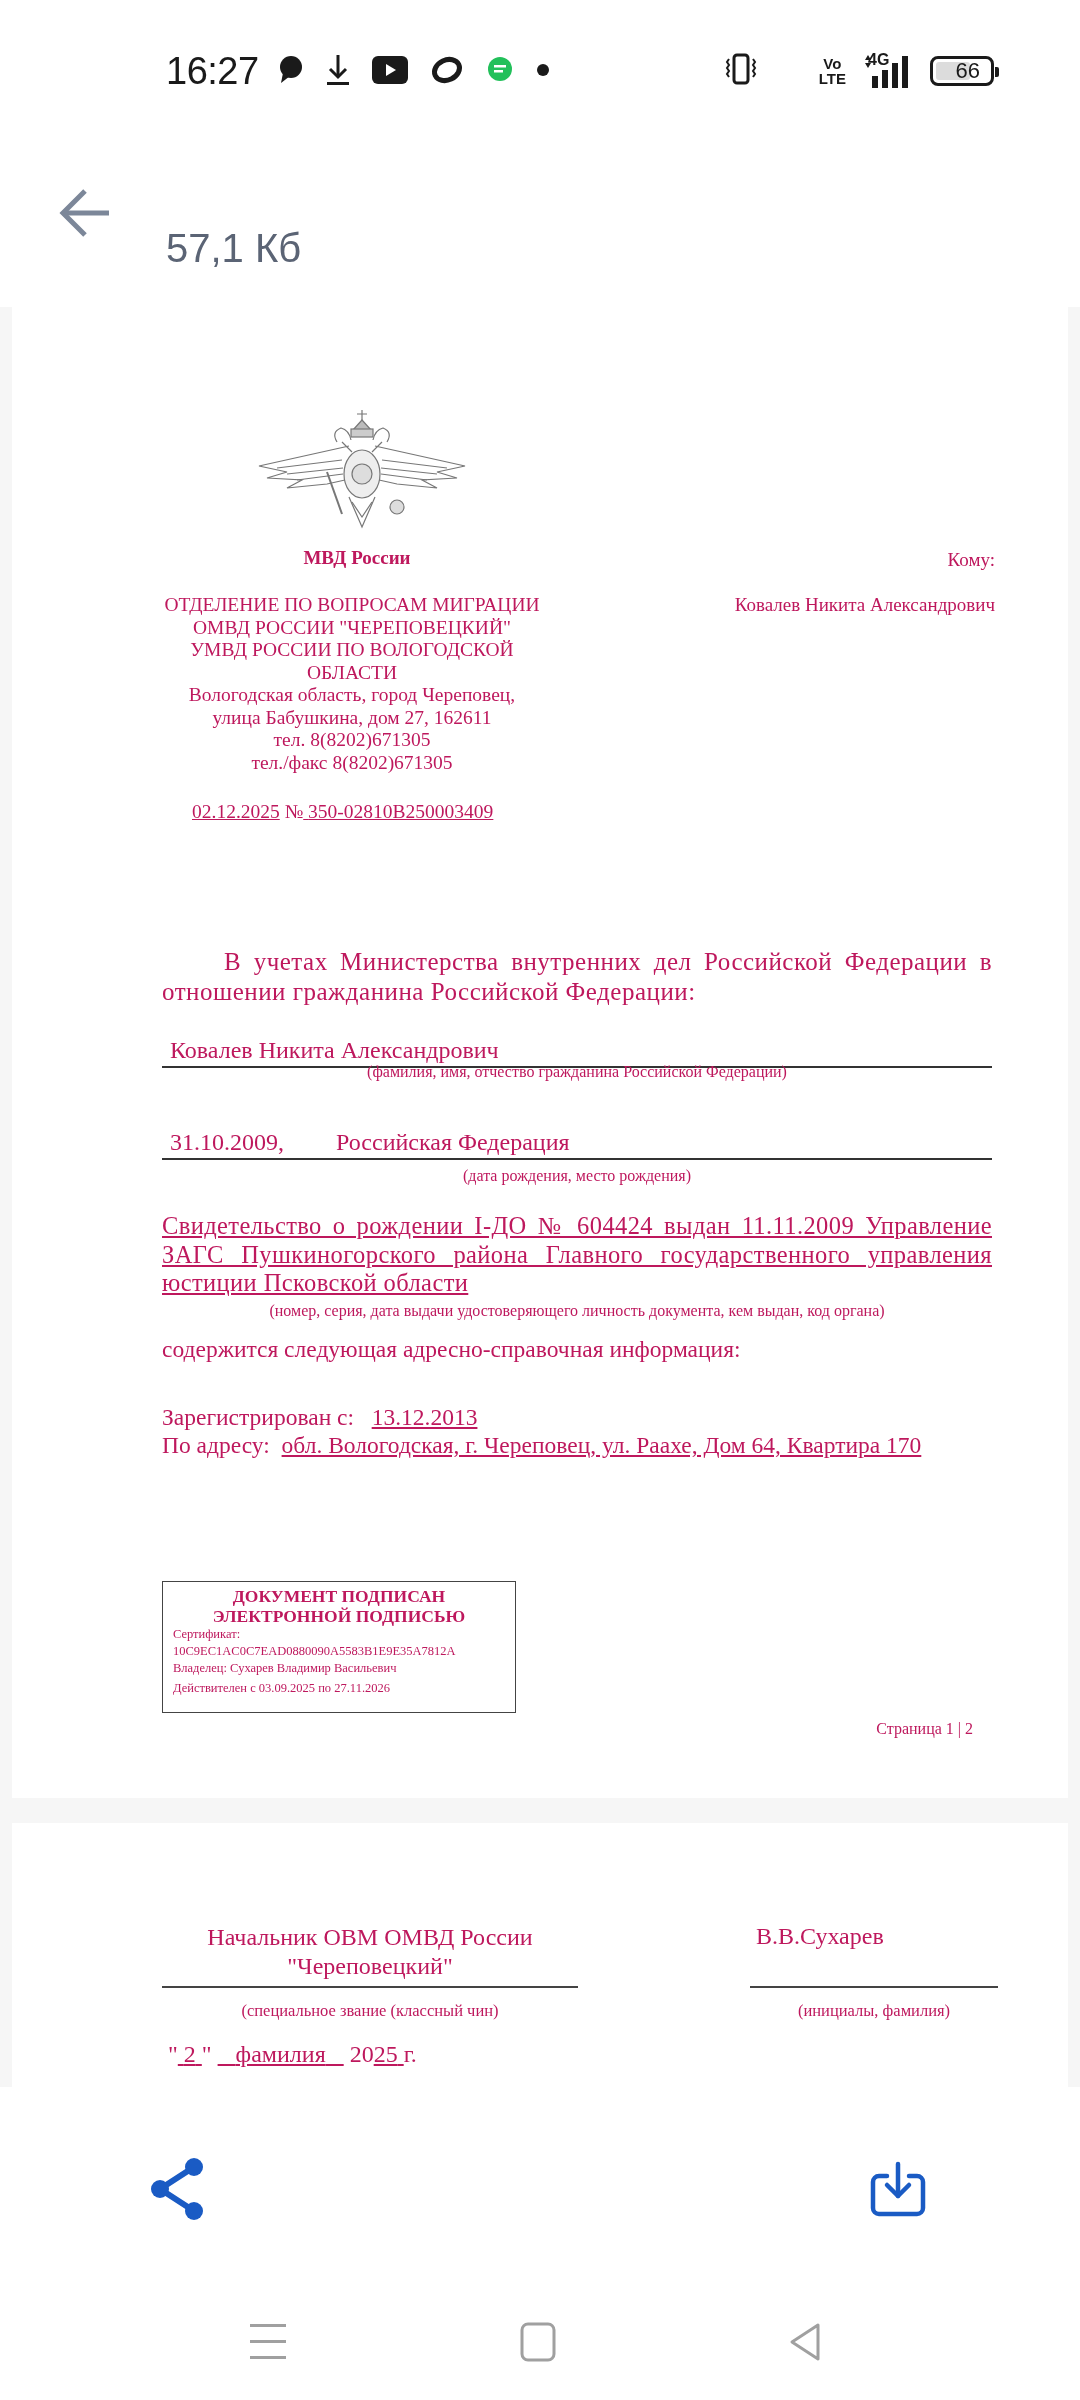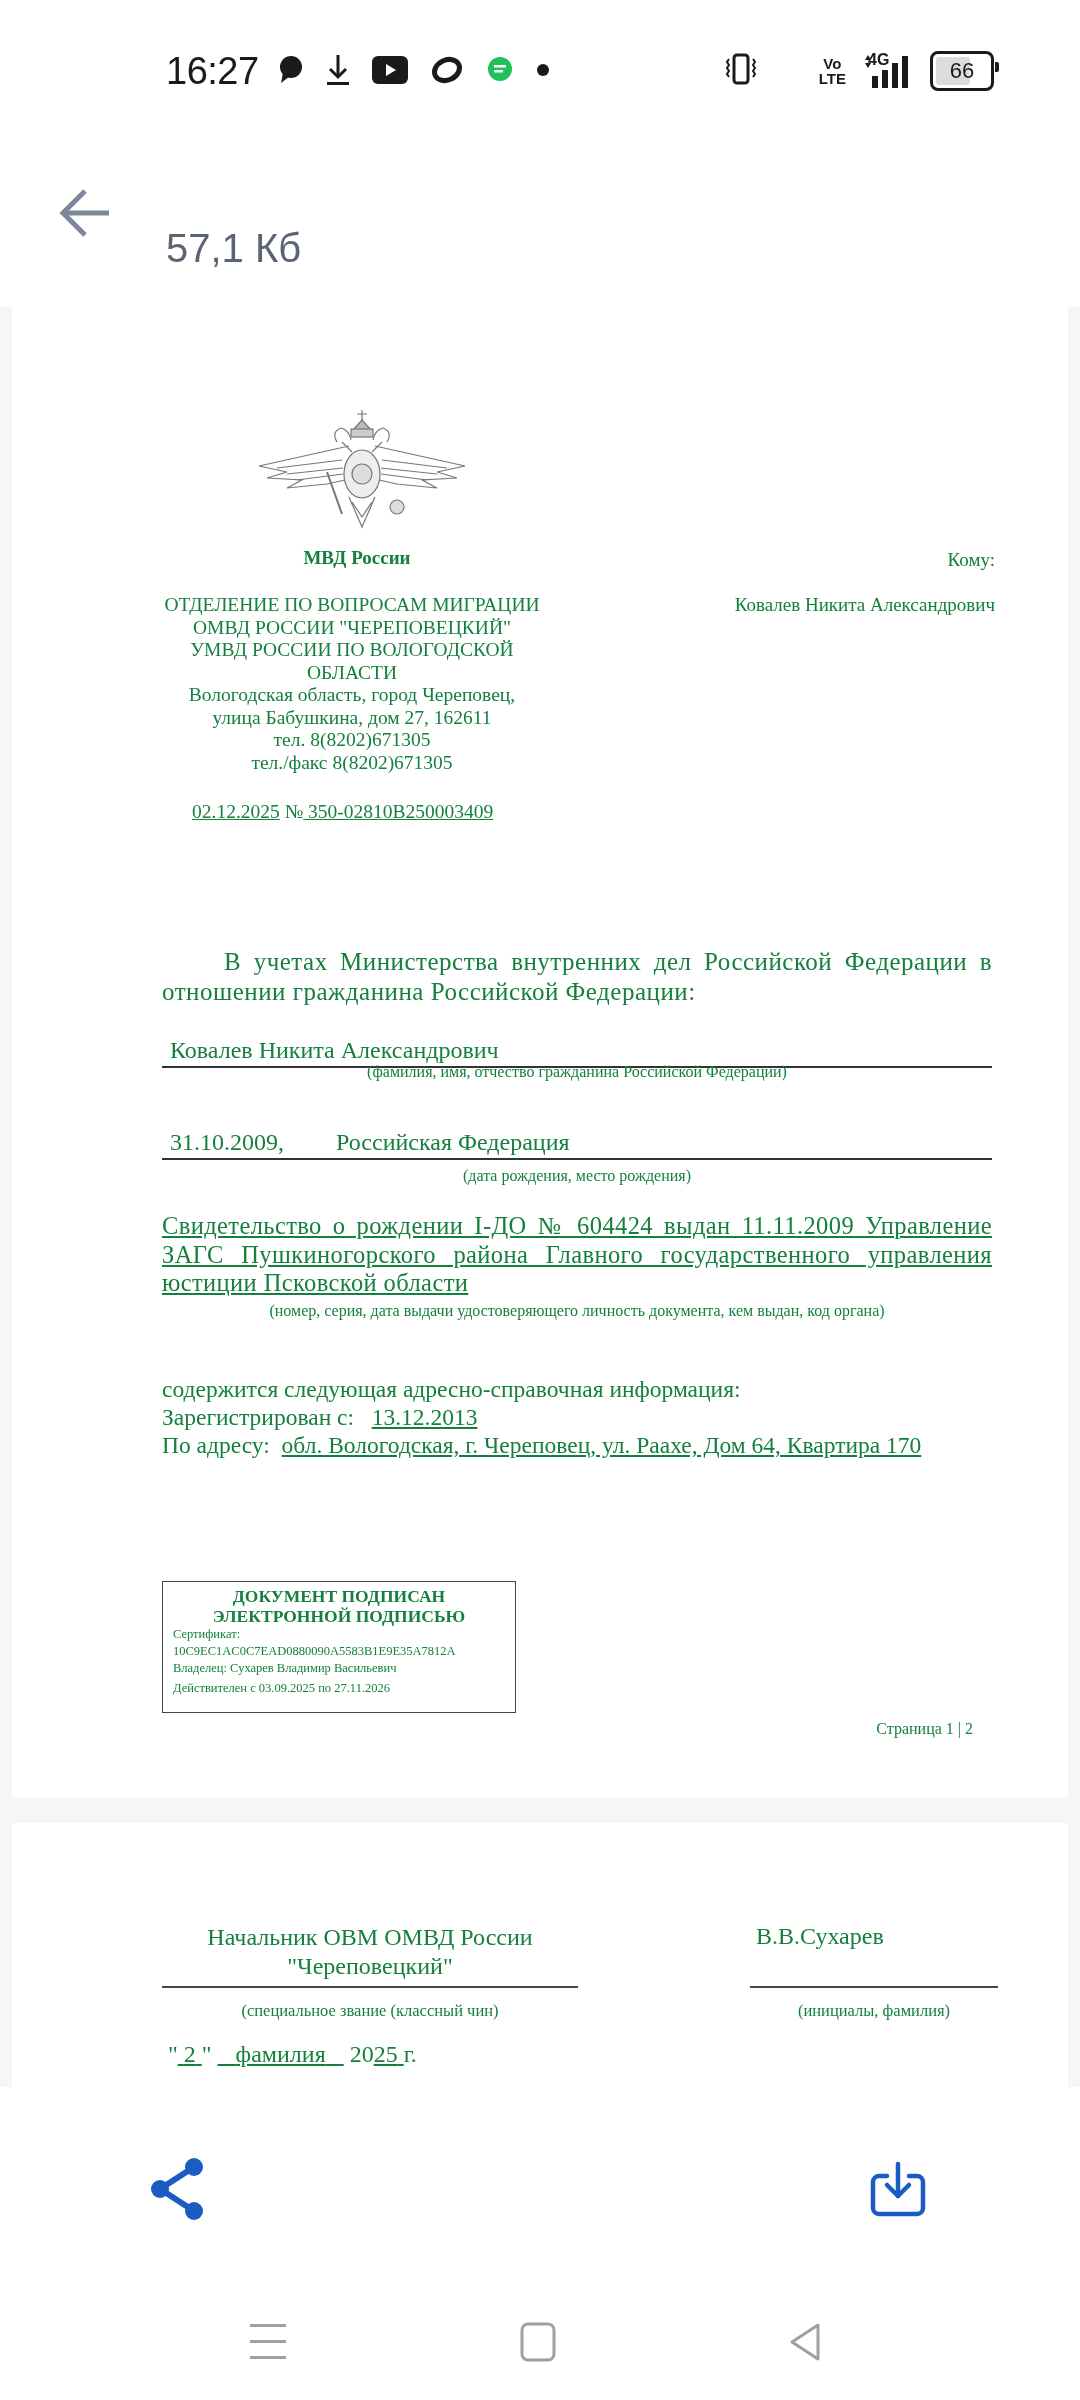--- a/index.html
+++ b/index.html
@@ -5,38 +5,38 @@
   * { box-sizing: border-box; margin: 0; padding: 0; }
   html, body { width: 1080px; height: 2400px; background: #ffffff; overflow: hidden; }
   body { position: relative; font-family: "Liberation Sans", sans-serif; color: #1a1a1a; }
 
   
   .status-bar { position: absolute; left: 0; top: 0; width: 1080px; height: 110px; }
   .sb-time { position: absolute; left: 166px; top: 50px; font-size: 38px; color: #1a1a1a; letter-spacing: -0.5px; }
   .sb-icons-left { position: absolute; left: 278px; top: 54px; height: 36px; display: flex; align-items: center; gap: 22px; }
   .sb-icons-right { position: absolute; right: 86px; top: 52px; height: 38px; display: flex; align-items: center; gap: 16px; }
   .sb-icon { display: inline-block; }
-  .battery { width: 64px; height: 30px; border: 3px solid #1a1a1a; border-radius: 8px; position: relative; display: flex; align-items: center; justify-content: center; padding: 17px; }
+  .battery { width: 64px; height: 30px; border: 3px solid #1a1a1a; border-radius: 8px; position: relative; display: flex; align-items: center; justify-content: flex-end; padding: 11px; }
   .battery-fill { position: absolute; left: 3px; top: 3px; bottom: 3px; background: #dcdcdc; border-radius: 3px; }
   .battery-text { position: relative; font-size: 22px; color: #1a1a1a; }
   .battery::after { content: ""; position: absolute; right: -8px; top: 8px; width: 4px; height: 10px; background: #1a1a1a; border-radius: 0 2px 2px 0; }
 
   
   .header { position: absolute; left: 0; top: 120px; width: 1080px; height: 187px; }
   .back-btn { position: absolute; left: 52px; top: 60px; width: 66px; height: 66px; display: flex; align-items: center; justify-content: center; cursor: pointer; }
   .file-title { position: absolute; left: 166px; top: 18px; font-size: 58px; font-weight: bold; color: #1a1a1a; letter-spacing: -0.5px; white-space: nowrap; }
   .file-size { position: absolute; left: 166px; top: 106px; font-size: 40px; color: #5b6475; }
 
   
   .viewer { position: absolute; left: 0; top: 307px; width: 1080px; height: 1780px; background: #f6f6f6; overflow: hidden; }
   .pdf-page { position: absolute; left: 12px; width: 1056px; background: #ffffff; }
   .page1 { top: 0; height: 1491px; }
   .page2 { top: 1516px; height: 400px; }
 
-  .doc { font-family: "Liberation Serif", serif; color: #15803d; }
+  .doc { font-family: "Liberation Serif", serif; color: #be185d; }
   .abs { position: absolute; }
 
   .emblem { left: 245px; top: 95px; width: 210px; height: 130px; }
   .org-short { left: 180px; top: 240px; width: 330px; text-align: center; font-size: 19px; font-weight: bold; }
   .org-block { left: 148px; top: 287px; width: 384px; text-align: center; font-size: 19.5px; line-height: 22.5px; }
   .ref-line { left: 180px; top: 494px; font-size: 19.5px; }
   .ref-line .u { text-decoration: underline; }
   .to-label { right: 73px; top: 242px; font-size: 19px; }
   .to-name { right: 73px; top: 287px; font-size: 19px; }
 
@@ -49,21 +49,21 @@
   .f-name { top: 730px; }
   .c-name { top: 756px; }
   .f-birth { top: 822px; }
   .c-birth { top: 860px; }
   .f-birth .gap { display: inline-block; width: 52px; }
 
   .doc-id { left: 150px; width: 830px; top: 905px; font-size: 24.5px; line-height: 28.5px; text-align: justify; letter-spacing: 0.4px; }
   .doc-id span { text-decoration: underline; }
   .c-docid { top: 995px; left: 150px; width: 830px; text-align: center; font-size: 16px; }
 
-  .contains { left: 150px; top: 1029px; font-size: 23.5px; margin-top: 40px; }
+  .contains { left: 150px; top: 1029px; font-size: 23.5px; }
   .reg-head { left: 150px; top: 1069px; font-size: 23px; font-weight: bold; letter-spacing: -0.3px; }
   .reg-since { left: 150px; top: 1097px; font-size: 23.5px; }
   .reg-addr { left: 150px; top: 1125px; font-size: 23.5px; }
   .reg-since .u, .reg-addr .u { text-decoration: underline; }
 
   .sig-box { left: 150px; top: 1274px; width: 354px; height: 132px; border: 1.5px solid #444; padding: 4px 10px; }
   .sig-title { text-align: center; font-size: 17.5px; font-weight: bold; line-height: 20px; }
   .sig-small { font-size: 12.5px; line-height: 17px; }
   .sig-valid { margin-top: 3px; }
 

